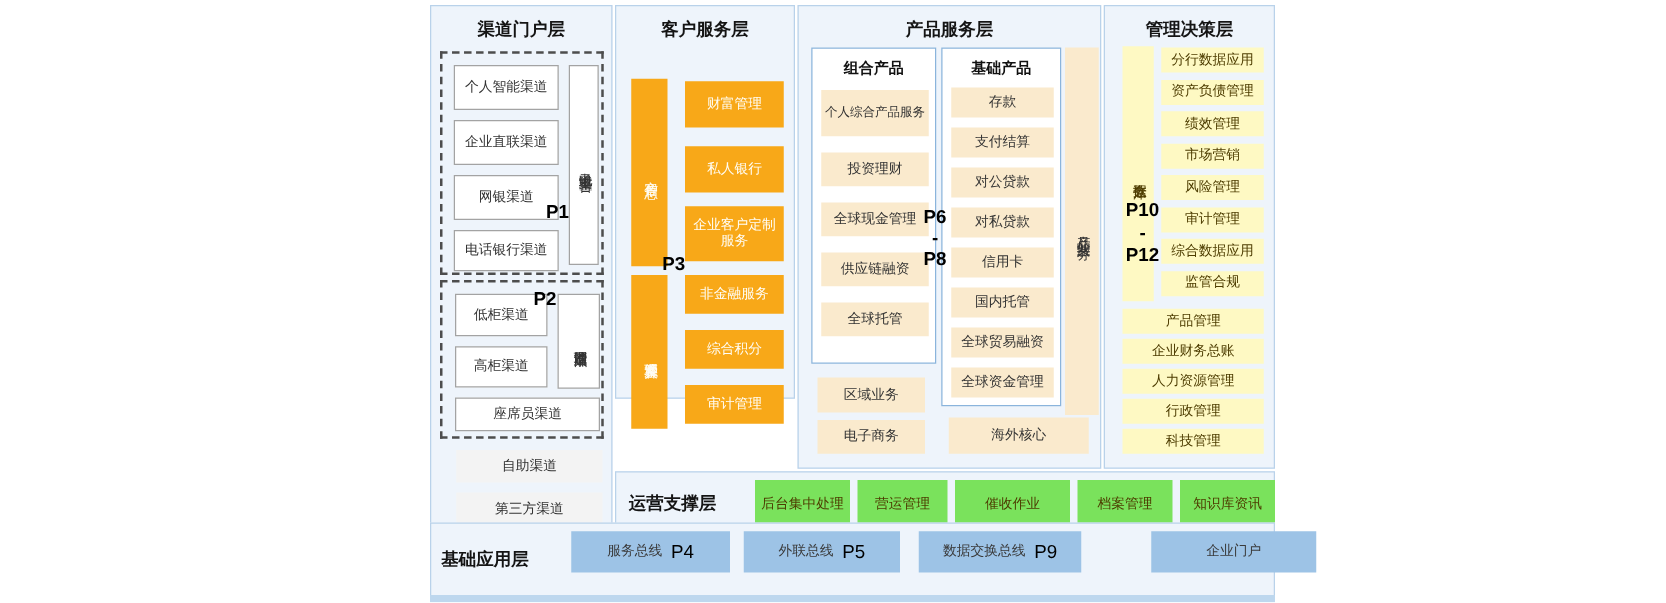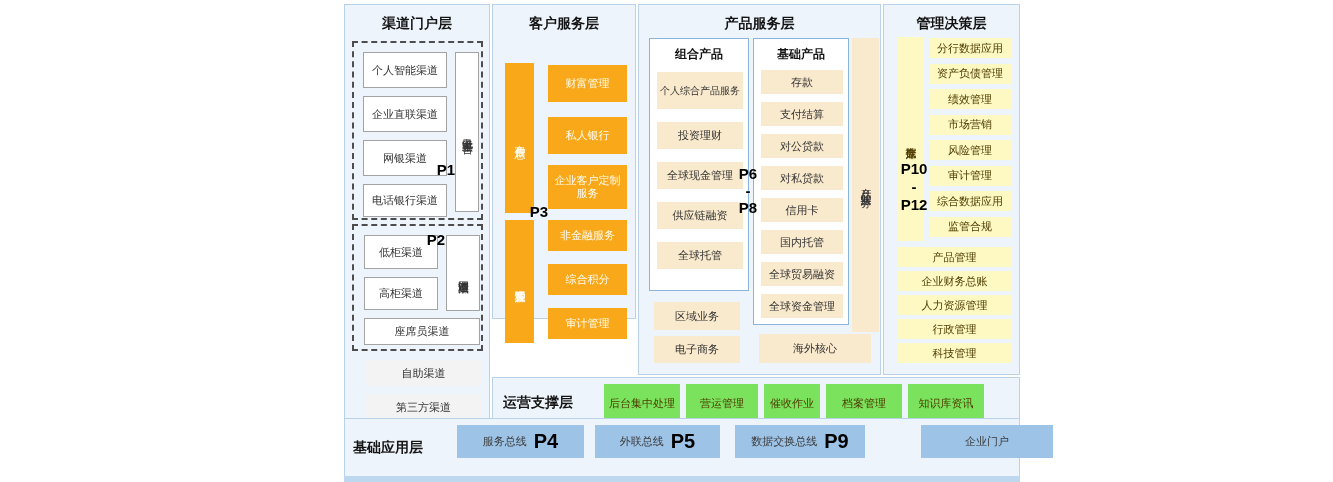--- a/index.html
+++ b/index.html
@@ -25,21 +25,21 @@
   .bluebox{background:#9dc3e6;color:#3a3a3a;}
   .vtext{writing-mode:vertical-rl;letter-spacing:1px;}
   .dashed{position:absolute;border:2px dashed #4d4d4d;box-sizing:border-box;}
   .panel{position:absolute;background:#fff;border:1px solid #8ab4dc;box-sizing:border-box;}
   .ptitle{position:absolute;left:0;right:0;top:7px;text-align:center;font-weight:bold;
           font-size:12px;color:#111;}
   .plabel{position:absolute;font-weight:800;font-size:15px;color:#000;text-align:center;
           line-height:17px;z-index:5;}
   .small{font-size:10px;}
   .fl{font-size:11px;color:#3a3a3a;}
-  .fp{font-weight:700;font-size:20px;color:#000;margin-left:7px;}
+  .fp{font-weight:400;font-size:15px;color:#000;margin-left:7px;}
   .fp:empty{margin:0;}
   .strip{position:absolute;background:#bdd7ee;}
 </style>
 </head>
 <body>
 
 <div class="canvas">
 
   <div class="col" style="left:344px;top:4px;width:146px;height:426px;">
     <div class="ltitle">渠道门户层</div>
@@ -154,21 +154,21 @@
       <div class="box ybox" style="height:20px;">行政管理</div>
       <div class="box ybox" style="height:20px;">科技管理</div>
     </div>
   </div>
 
   <div class="row" style="left:492px;top:377px;width:528px;height:51px;">
     <div class="rowlabel" style="left:10px;">运营支撑层</div>
     <div class="flexrow" style="left:111px;top:6px;gap:6px;border-radius:18px;">
       <div class="box gbox" style="width:76px;height:39px;">后台集中处理</div>
       <div class="box gbox" style="width:72px;height:39px;">营运管理</div>
-      <div class="box gbox" style="width:56px;height:39px;">催收作业</div>
+      <div class="box gbox" style="width:92px;height:39px;">催收作业</div>
       <div class="box gbox" style="width:76px;height:39px;">档案管理</div>
       <div class="box gbox" style="width:76px;height:39px;">知识库资讯</div>
     </div>
   </div>
 
   <div class="row" style="left:344px;top:418px;width:676px;height:60px;">
     <div class="rowlabel" style="left:8px;">基础应用层</div>
     <div class="box bluebox" style="left:112px;top:6px;width:127px;height:33px;">
       <span class="fl">服务总线</span>
       <span class="fp">P4</span>

